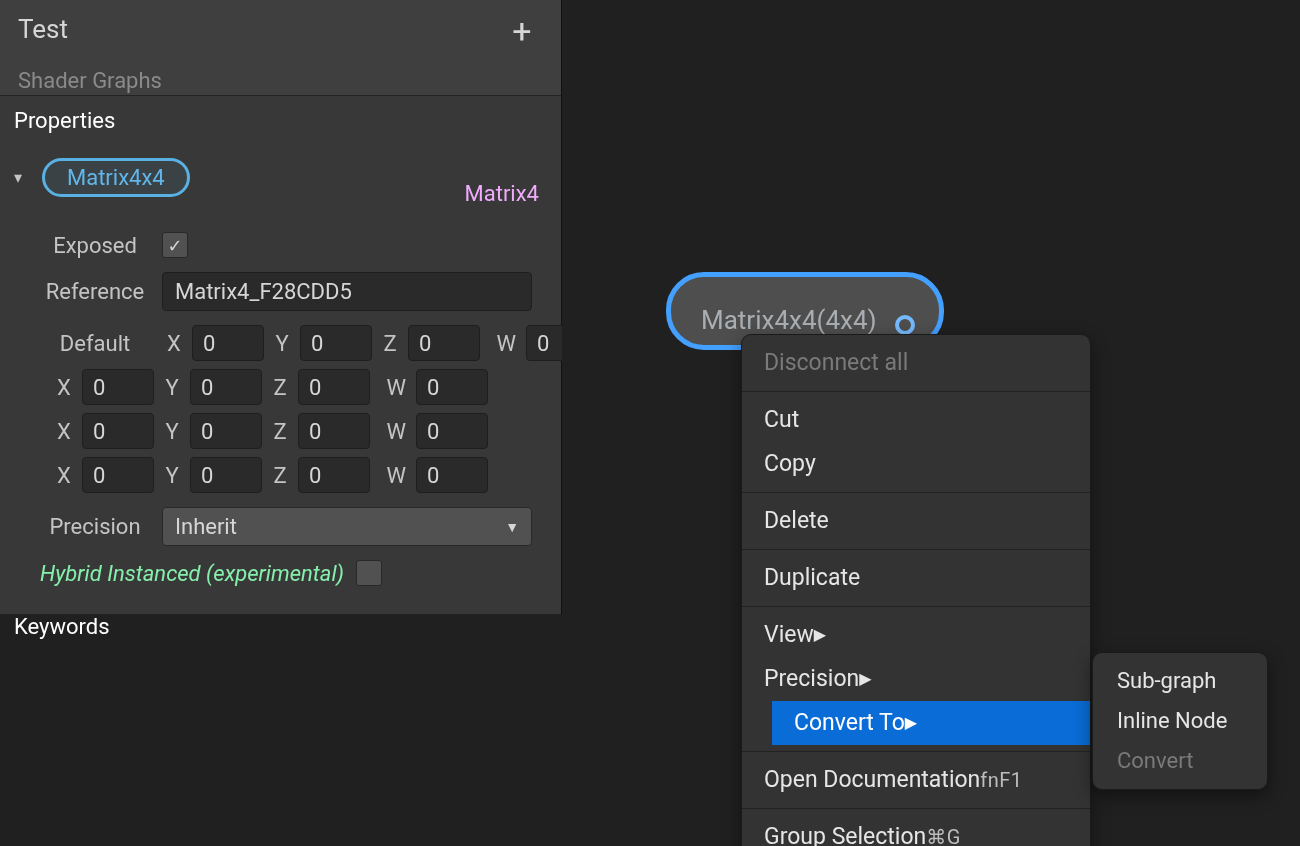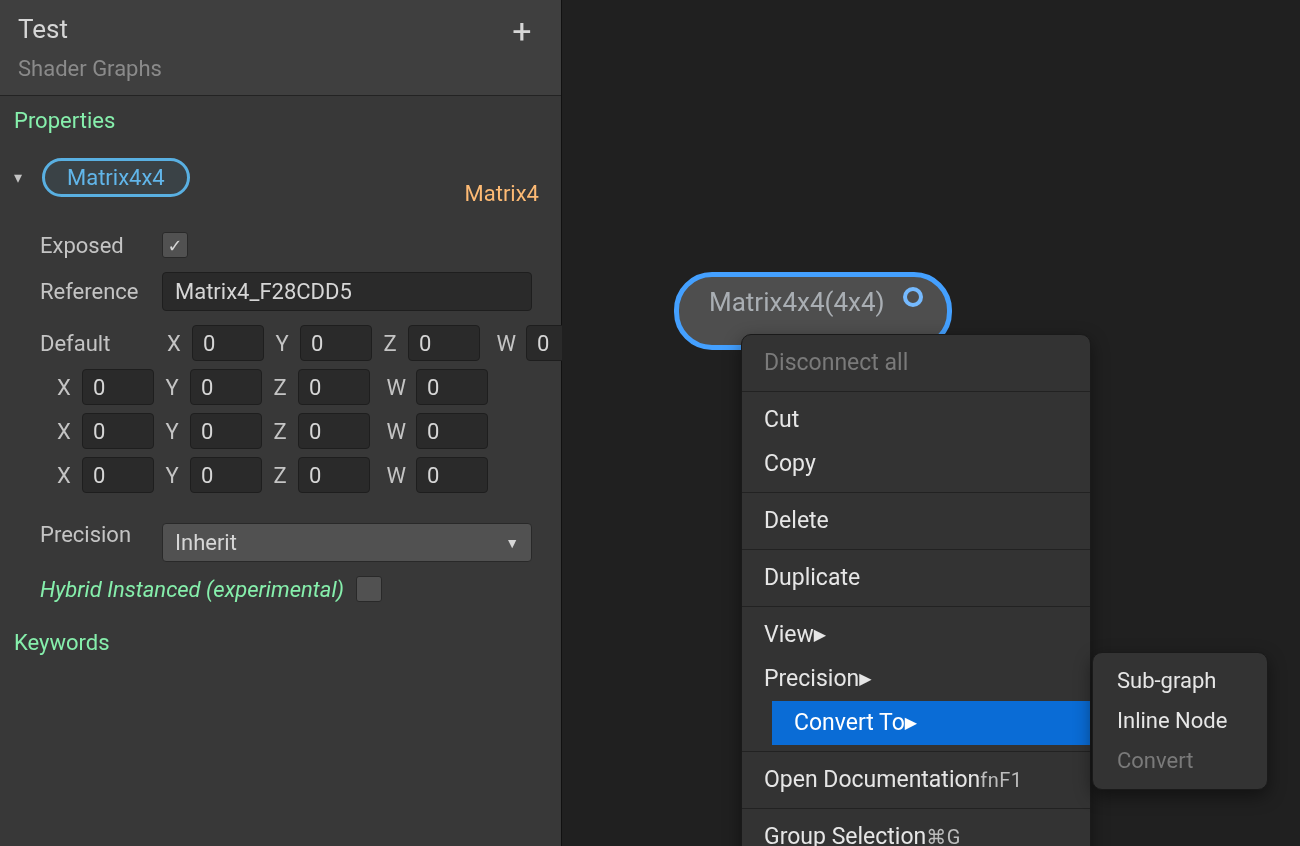--- a/index.html
+++ b/index.html
@@ -1,48 +1,48 @@
 <!DOCTYPE html>
 <html><head>
 <meta charset="utf-8">
 <style>
   * { box-sizing: border-box; margin: 0; padding: 0; font-family: -apple-system, "Segoe UI", Roboto, sans-serif; }
   body { background: #202020; width: 1300px; height: 846px; overflow: hidden; color: #c4c4c4; position: relative; }
 
   
   .panel {
-    position: absolute; left: 0; top: 0; width: 562px; height: 846px;
+    position: absolute; left: 0; top: 0; width: 562px; height: 614px;
     background: #383838; border-right: 1px solid #111;
   }
   .panel-header {
     height: 96px; background: #3f3f3f; padding: 14px 22px 10px 18px;
     display: flex; justify-content: space-between; align-items: flex-start;
     border-bottom: 1px solid #232323;
   }
   .panel-title { font-size: 26px; color: #d6d6d6; font-weight: 400; }
-  .panel-sub { font-size: 22px; color: #8a8a8a; margin-top: 12px; }
+  .panel-sub { font-size: 22px; color: #8a8a8a; margin-top: 24px; }
   .add-btn { font-size: 34px; color: #d6d6d6; line-height: 34px; cursor: pointer; width: 34px; text-align: center; }
 
-  .section-label { font-size: 22px; color: #86efac; padding: 12px 14px; }
+  .section-label { font-size: 22px; color: #ffffff; padding: 12px 14px; }
 
   .prop-row {
     display: flex; align-items: center; padding: 4px 12px 10px 14px;
     justify-content: space-between;
   }
   .prop-left { display:flex; align-items:center; gap:10px; }
   .expander { color: #c4c4c4; font-size: 16px; width: 18px; display:inline-block; }
   .prop-chip {
     background: #3a4246; border: 3px solid #59b0e2; border-radius: 22px;
     padding: 4px 22px; color: #61b6ea; font-size: 22px;
   }
-  .prop-type { font-size: 22px; color: #fdba74; margin-right: 10px; margin-top: 32px; }
+  .prop-type { font-size: 22px; color: #f0abfc; margin-right: 10px; margin-top: 32px; }
 
   .field-block { padding: 2px 20px 2px 40px; }
   .field-row { display:flex; align-items:center; margin: 14px 0; gap: 12px; }
-  .field-label { font-size: 22px; color: #c4c4c4; min-width: 110px; }
+  .field-label { font-size: 22px; color: #c4c4c4; min-width: 110px; text-align: center; }
 
   .checkbox {
     width: 26px; height: 26px; background: #515151; border: 1px solid #292929;
     border-radius: 3px; display:flex; align-items:center; justify-content:center;
     color: #d6d6d6; font-size: 18px;
   }
 
   .text-input {
     background: #2a2a2a; border: 1px solid #1e1e1e; border-radius: 4px;
     color: #d6d6d6; font-size: 22px; padding: 6px 12px; width: 370px;
@@ -52,36 +52,36 @@
   .axis { width: 24px; text-align:center; font-size: 22px; color:#c4c4c4; }
   .axis-wide { width: 34px; text-align:right; padding-right:4px; }
   .numbox {
     width: 72px; height: 36px; background:#2a2a2a; border:1px solid #1e1e1e;
     border-radius:4px; color:#d6d6d6; font-size:22px; padding: 4px 10px;
   }
 
   .dropdown {
     background:#515151; border:1px solid #292929; border-radius:4px;
     color:#d6d6d6; font-size:22px; padding:6px 12px; width:370px;
-    display:flex; justify-content:space-between; align-items:center;margin-top:16px;
+    display:flex; justify-content:space-between; align-items:center;
   }
   .dropdown .caret { font-size:14px; color:#d6d6d6; }
 
   .chk-empty {
     width: 26px; height: 26px; background:#515151; border:1px solid #292929; border-radius:3px;
   }
 
   
   .canvas { position:absolute; left:562px; top:0; right:0; bottom:0; background:#202020; }
 
   .node {
-    position:absolute; left: 112px; top: 272px;
+    position:absolute; left: 104px; top: 272px;
     border: 5px solid #44a0ff; border-radius: 38px;
     background: #4e4e4e; padding: 10px 24px 10px 30px;
-    display:flex; align-items:flex-start; gap:18px;
+    display:flex; align-items:flex-end; gap:18px;
     height: 78px;
   }
   .node-label { font-size: 26px; color:#a9aeb3; }
   .node-port {
     width:20px; height:20px; border:4px solid #75baff; border-radius:50%;
     background: transparent;
   }
 
   
   .ctx {

